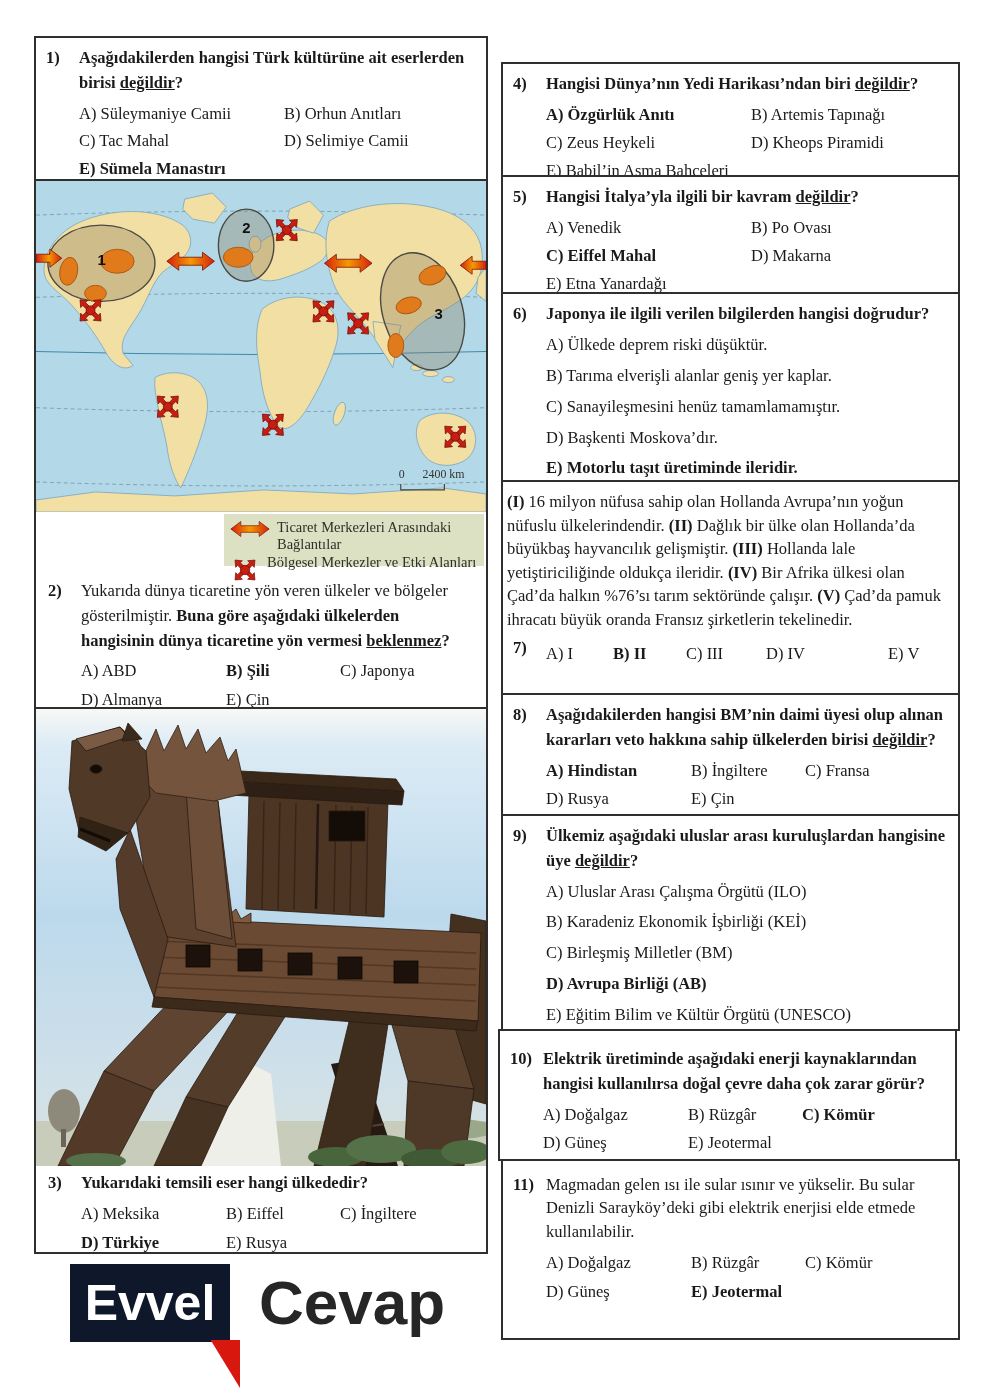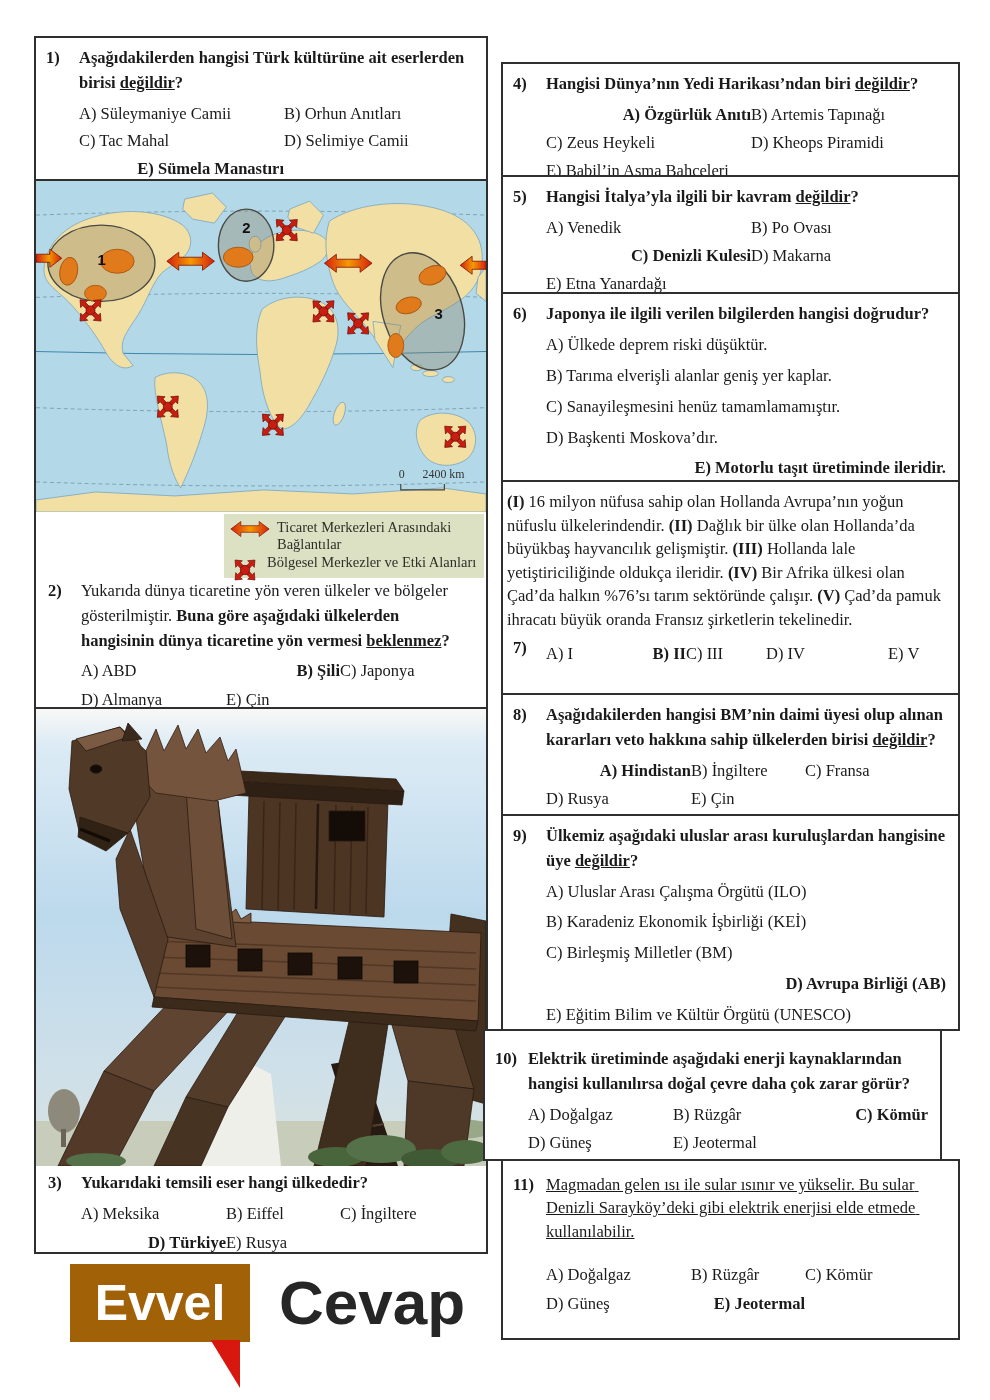--- a/index.html
+++ b/index.html
@@ -11,39 +11,39 @@
   .box{position:absolute;border:2px solid #2f2f2f;background:#fff;box-sizing:border-box;overflow:hidden;}
   .q{display:grid;grid-template-columns:33px 1fr;align-items:start;padding:8px 8px 0 10px;}
   .q .num{font-weight:bold;}
   .stem{margin-bottom:5px;line-height:1.5;}
   .stem span{white-space:pre-wrap;}
   .opts{display:grid;row-gap:5px;margin-top:6px;padding-right:4px;}
   .cols1{grid-template-columns:1fr;row-gap:7px;}
   .cols2{grid-template-columns:205px 1fr;row-gap:4px;}
   .cols3{grid-template-columns:145px 114px 1fr;}
   .q7row{grid-template-columns:67px 73px 80px 122px 1fr;}
-  .opt.b{font-weight:bold;text-align:right;}
+  .opt.b{font-weight:bold;}
   .para{padding:8px 12px 2px 4px;line-height:1.43;}
   .para span{white-space:pre-wrap;}
   
   #world-map{position:absolute;left:0;top:0;display:block;}
   #legend{
-    position:absolute;left:188px;top:333px;width:260px;height:64px;
+    position:absolute;left:188px;top:333px;width:260px;height:52px;
     background:#dce1c3;box-sizing:border-box;padding:5px 0 4px 6px;
     font-size:14.5px;color:#2f2f28;line-height:1.15;
   }
   .lrow{display:flex;align-items:flex-start;gap:7px;margin-bottom:2px;}
   .lrow svg{flex:0 0 auto;margin-top:1px;}
   #q2block{position:absolute;left:2px;top:398px;right:2px;padding-top:0;}
   #q3block{position:absolute;left:2px;top:462px;right:2px;padding-top:0;}
   #horse-art{position:absolute;left:0;top:0;display:block;}
   
   #logo{position:absolute;left:70px;top:1264px;height:130px;display:flex;align-items:flex-start;
         font-family:"Liberation Sans","DejaVu Sans",sans-serif;}
-  #logo-red{position:relative;width:180px;height:78px;background:#a16207;
+  #logo-red{position:relative;width:160px;height:78px;background:#0f172a;
             display:flex;align-items:center;justify-content:center;}
   #logo-evvel{color:#ffffff;font-weight:bold;font-size:50px;letter-spacing:0px;}
   #logo-tail{position:absolute;left:128px;top:76px;width:42px;height:48px;background:#d8170e;
              clip-path:polygon(30% 0,100% 0,100% 100%);}
   #logo-cevap{color:#262626;font-weight:bold;font-size:62px;line-height:78px;margin-left:29px;}
 </style>
 </head>
 <body>
 
 <div class="box" style="left:34px;top:36px;width:454px;height:145px;">
@@ -323,21 +323,21 @@
 </div>
 
 <div class="box" style="left:501px;top:175px;width:459px;height:119px;">
   <div class="q">
     <span class="num">5)</span>
     <div>
       <div class="stem"><span style="font-weight: bold;">Hangisi İtalya’yla ilgili bir kavram </span><span style="font-weight: bold; text-decoration: underline;">değildir</span><span style="font-weight: bold;">?</span></div>
       <div class="opts cols2">
           <span class="opt">A) Venedik</span>
           <span class="opt">B) Po Ovası</span>
-          <span class="opt b">C) Denizli Kulesi</span>
+          <span class="opt b">C) Eiffel Mahal</span>
           <span class="opt">D) Makarna</span>
           <span class="opt">E) Etna Yanardağı</span>
         </div>
     </div>
   </div>
 </div>
 
 <div class="box" style="left:501px;top:292px;width:459px;height:190px;">
   <div class="q">
     <span class="num">6)</span>
@@ -395,41 +395,41 @@
           <span class="opt">A) Uluslar Arası Çalışma Örgütü (ILO)</span>
           <span class="opt">B) Karadeniz Ekonomik İşbirliği (KEİ)</span>
           <span class="opt">C) Birleşmiş Milletler (BM)</span>
           <span class="opt b">D) Avrupa Birliği (AB)</span>
           <span class="opt">E) Eğitim Bilim ve Kültür Örgütü (UNESCO)</span>
         </div>
     </div>
   </div>
 </div>
 
-<div class="box" style="left:483px;top:1029px;width:459px;height:132px;">
+<div class="box" style="left:498px;top:1029px;width:459px;height:132px;">
   <div class="q" style="padding-top:16px;">
     <span class="num">10)</span>
     <div>
       <div class="stem"><span style="font-weight: bold;">Elektrik üretiminde aşağıdaki enerji kaynaklarından hangisi kullanılırsa doğal çevre daha çok zarar görür?</span></div>
       <div class="opts cols3">
           <span class="opt">A) Doğalgaz</span>
           <span class="opt">B) Rüzgâr</span>
           <span class="opt b">C) Kömür</span>
           <span class="opt">D) Güneş</span>
           <span class="opt">E) Jeotermal</span>
         </div>
     </div>
   </div>
 </div>
 
 <div class="box" style="left:501px;top:1159px;width:459px;height:181px;">
   <div class="q" style="padding-top:12px;">
     <span class="num">11)</span>
     <div>
-      <div class="stem" style="margin-bottom:20px;line-height:1.42;text-decoration:underline;"><span>Magmadan gelen ısı ile sular ısınır ve yükselir. Bu sular Denizli Sarayköy’deki gibi elektrik enerjisi elde etmede kullanılabilir.</span></div>
+      <div class="stem" style="margin-bottom:8px;line-height:1.42;"><span>Magmadan gelen ısı ile sular ısınır ve yükselir. Bu sular Denizli Sarayköy’deki gibi elektrik enerjisi elde etmede kullanılabilir.</span></div>
       <div class="opts cols3">
           <span class="opt">A) Doğalgaz</span>
           <span class="opt">B) Rüzgâr</span>
           <span class="opt">C) Kömür</span>
           <span class="opt">D) Güneş</span>
           <span class="opt b">E) Jeotermal</span>
         </div>
     </div>
   </div>
 </div>

